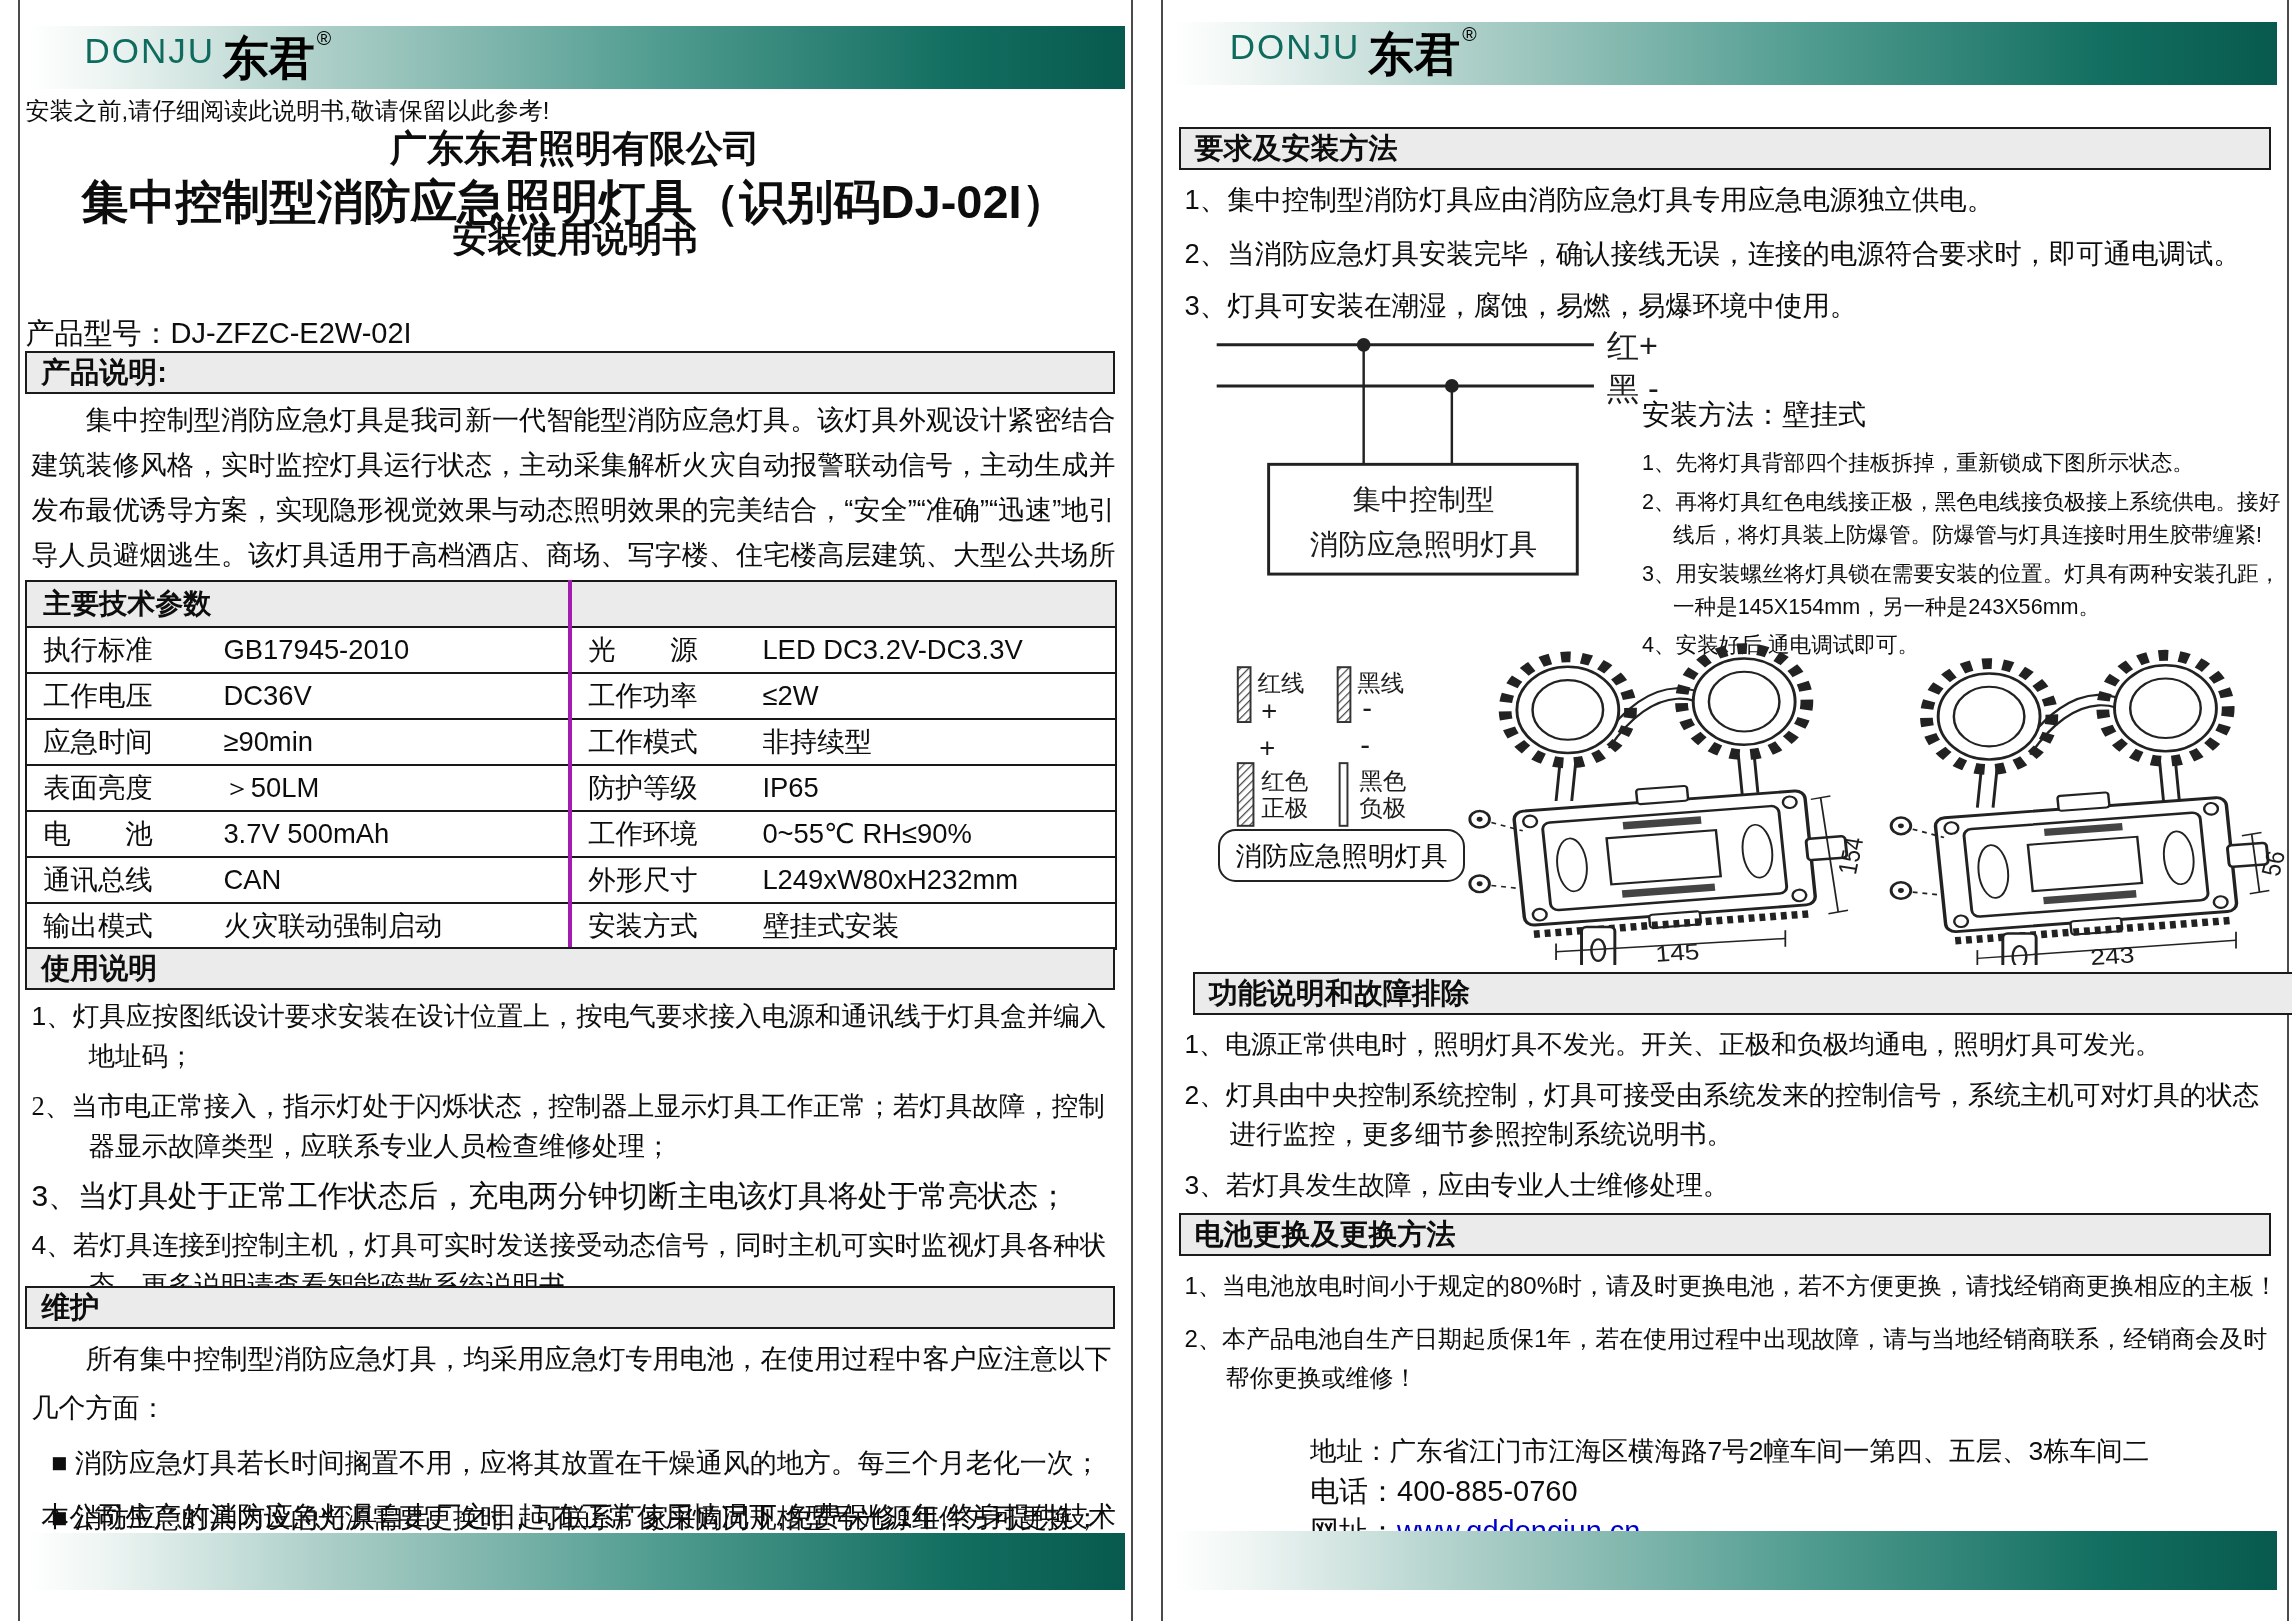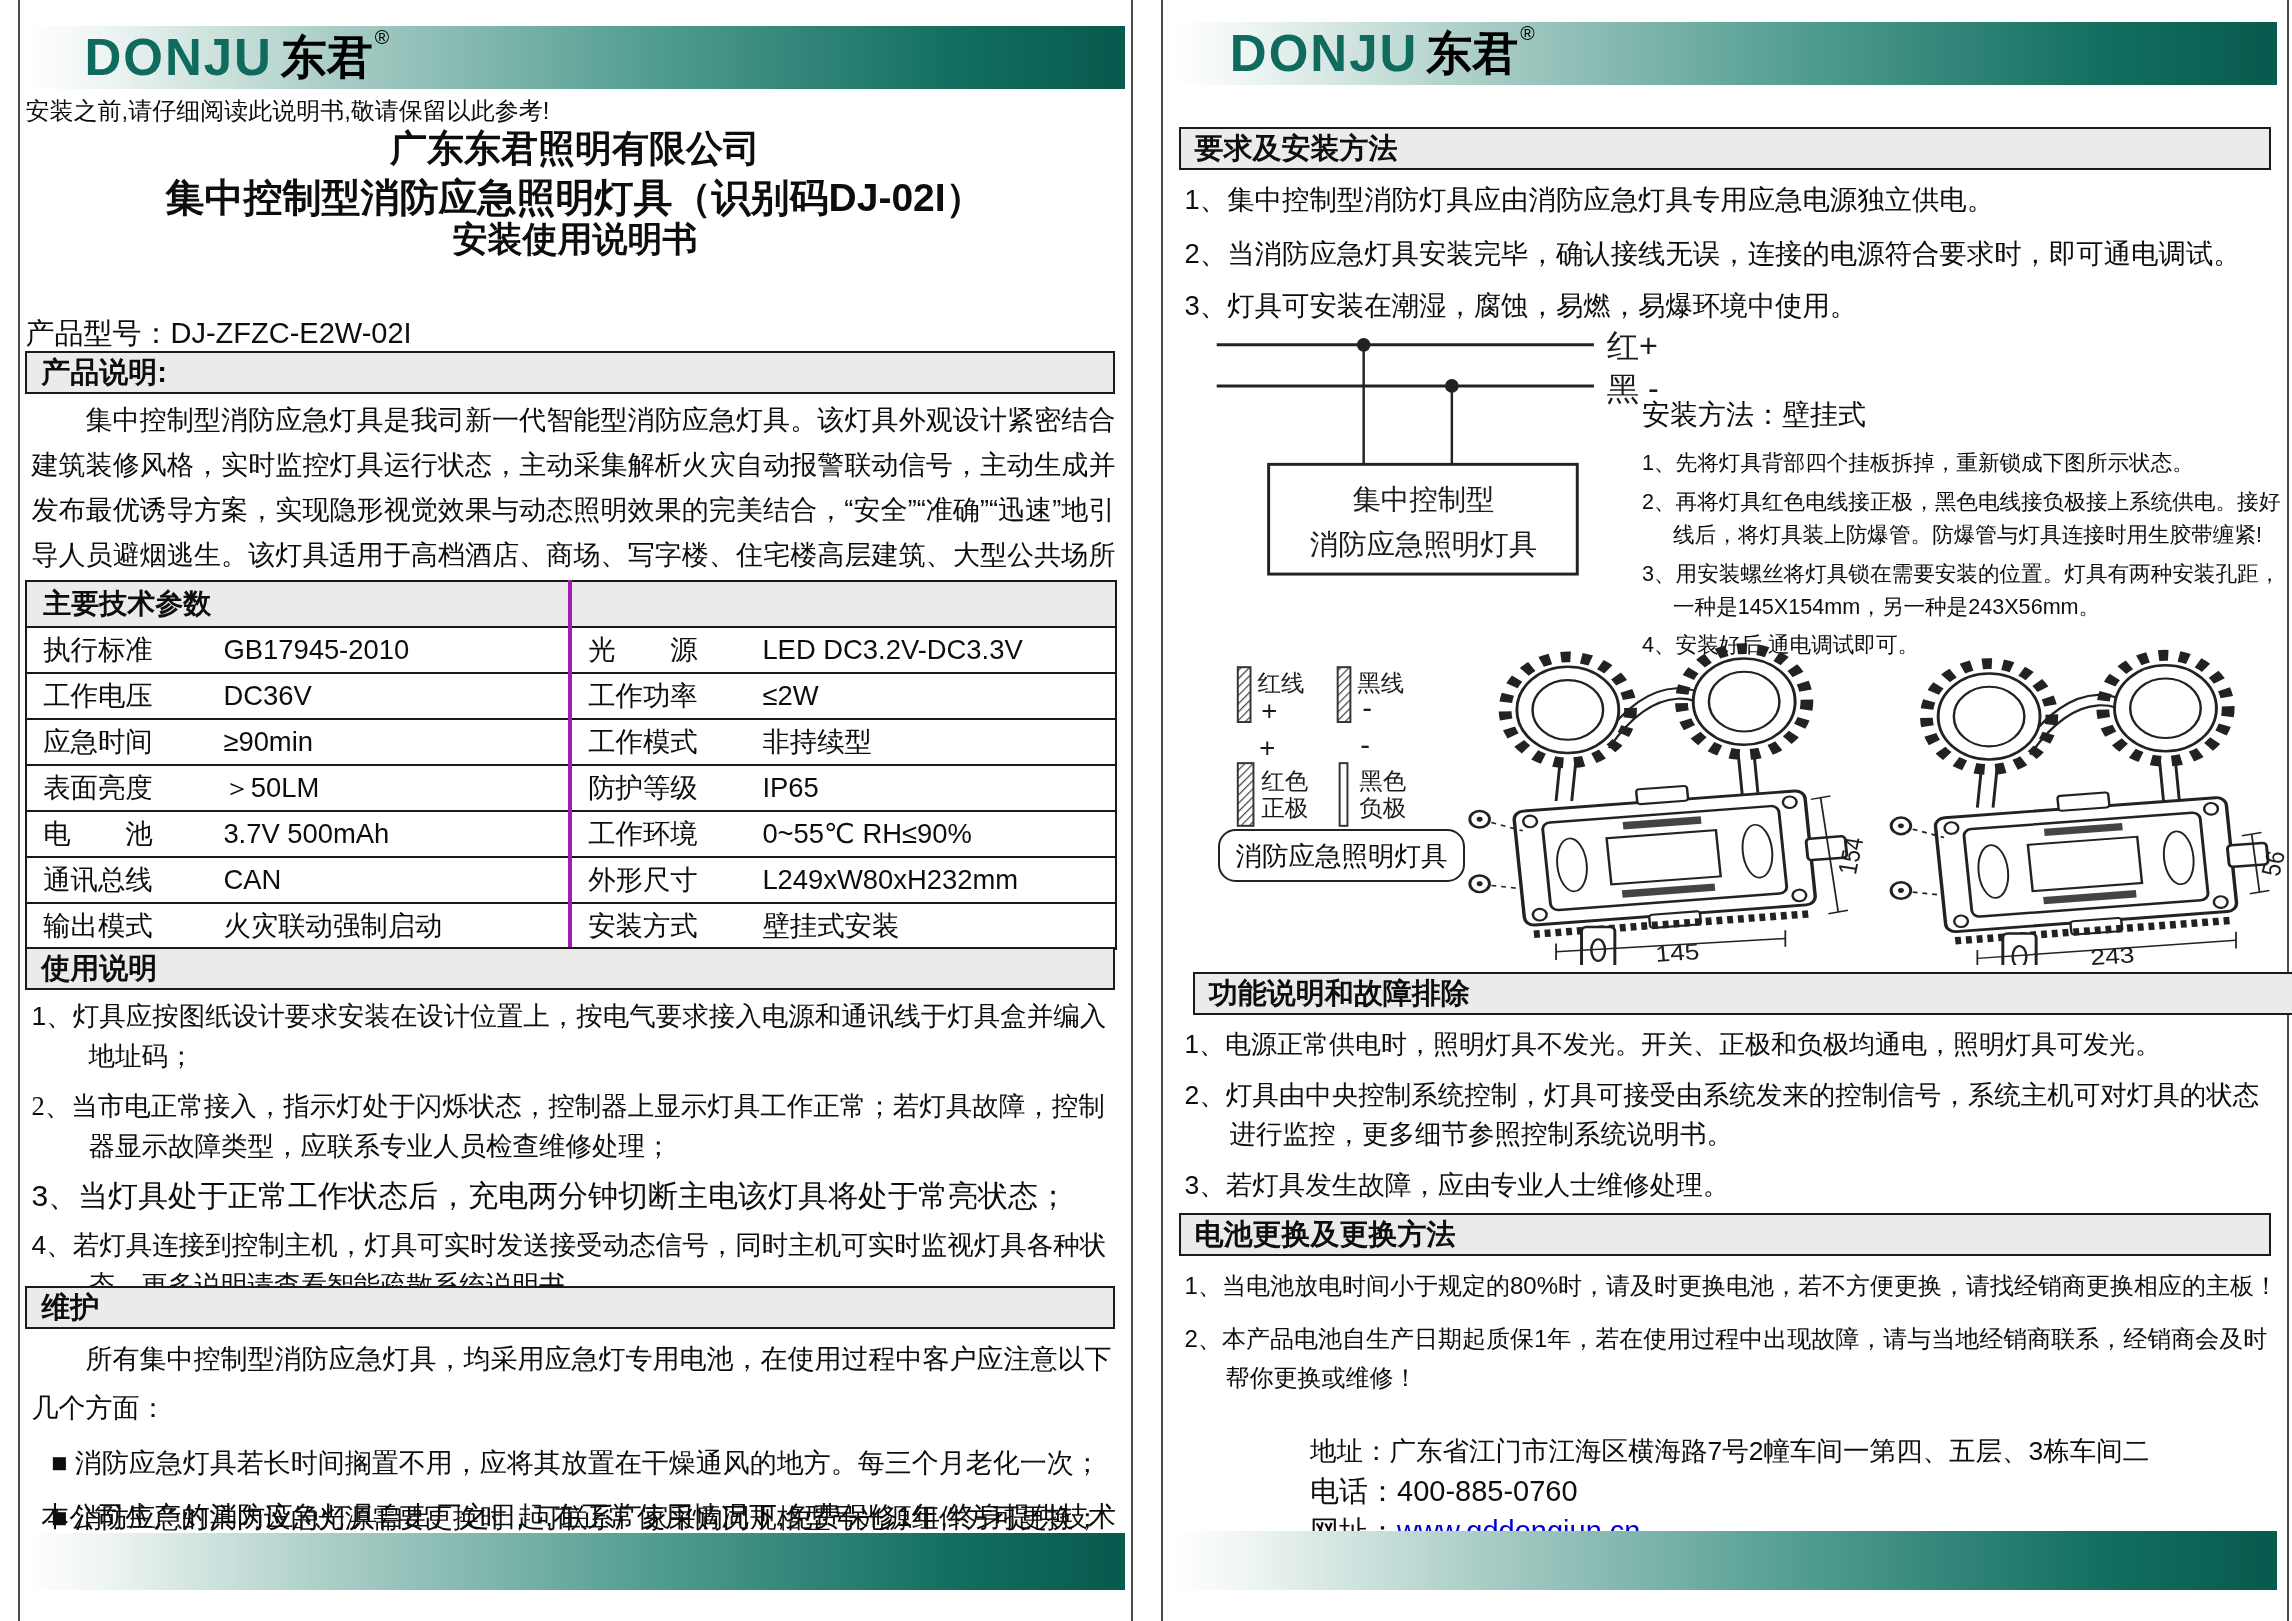--- a/index.html
+++ b/index.html
@@ -10,21 +10,21 @@
   }
   .abs{position:absolute;}
   .page{position:absolute;top:0;height:1621px;background:#fff;}
   .page-l{left:17.6px;width:1111px;border-left:2px solid #4a4a4a;border-right:2px solid #4a4a4a;}
   .page-r{left:1161px;width:1124px;border-left:2px solid #4a4a4a;border-right:2px solid #4a4a4a;}
   .grad{
     background:linear-gradient(90deg,#ffffff 0%,#eef5f3 7%,#a9cdc6 28%,#4f9b8f 58%,#136f61 84%,#075a4d 100%);
   }
   .banner{height:63px;display:flex;align-items:center;}
   .logo{display:flex;align-items:flex-start;margin-left:57px;line-height:1;}
-  .logo-latin{font-size:51px;font-weight:700;color:#0e6b5e;letter-spacing:2px;font-stretch:condensed;}
+  .logo-latin{font-size:35px;font-weight:400;color:#0e6b5e;letter-spacing:2px;font-stretch:condensed;}
   .logo-cjk{font-size:46px;font-weight:800;color:#000;margin-left:7.8px;margin-top:2px;}
   .logo-reg{font-size:19.6px;color:#000;margin-left:2px;margin-top:-3.9px;}
   .sec-h{
     box-sizing:border-box;border:2px solid #1b1b1b;background:#ebebeb;
     font-weight:bold;font-size:29px;height:43px;line-height:39px;padding-left:13.7px;
   }
   .ctr{text-align:center;width:100%;font-weight:bold;}
   .hang > p{margin:0;}
   
   .specs{position:absolute;left:5.9px;top:580px;border-collapse:collapse;table-layout:fixed;width:1090px;border:2.9px solid #191919;background:#fff;}
@@ -45,21 +45,21 @@
     <div class="logo">
       <span class="logo-latin">DONJU</span>
       <span class="logo-cjk">东君</span>
       <span class="logo-reg">®</span>
     </div>
   </div>
 
   <div class="abs" style="left:5.9px;top:95px;font-size:24px;">安装之前,请仔细阅读此说明书,敬请保留以此参考!</div>
 
   <div class="abs ctr" style="top:124px;font-size:37px;">广东东君照明有限公司</div>
-  <div class="abs ctr" style="top:171px;font-size:39px;">集中控制型消防应急照明灯具（识别码DJ-02I）</div>
+  <div class="abs ctr" style="top:171px;font-size:47px;">集中控制型消防应急照明灯具（识别码DJ-02I）</div>
   <div class="abs ctr" style="top:216px;font-size:35px;">安装使用说明书</div>
 
   <div class="abs" style="left:5.9px;top:314px;font-size:29px;">
     <span>产品型号：</span><span>DJ-ZFZC-E2W-02I</span>
   </div>
 
   <div class="abs sec-h" style="left:5.9px;top:351px;width:1090px;">产品说明:</div>
 
   <div class="abs" style="left:11.8px;top:398px;width:1084px;font-size:27px;line-height:45px;text-align:justify;text-indent:2em;">集中控制型消防应急灯具是我司新一代智能型消防应急灯具。该灯具外观设计紧密结合建筑装修风格，实时监控灯具运行状态，主动采集解析火灾自动报警联动信号，主动生成并发布最优诱导方案，实现隐形视觉效果与动态照明效果的完美结合，“安全”“准确”“迅速”地引导人员避烟逃生。该灯具适用于高档酒店、商场、写字楼、住宅楼高层建筑、大型公共场所等。</div>
 

